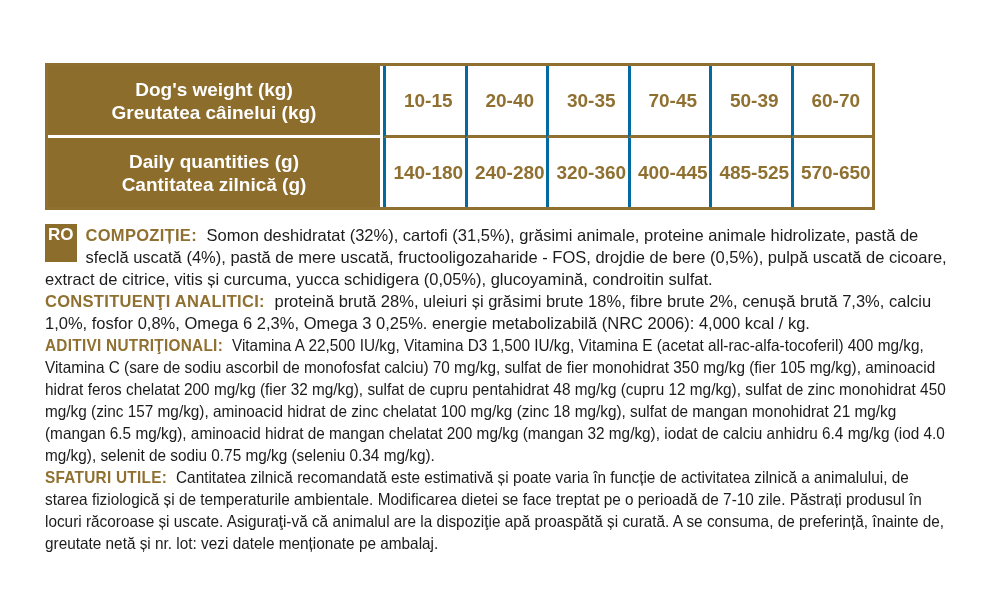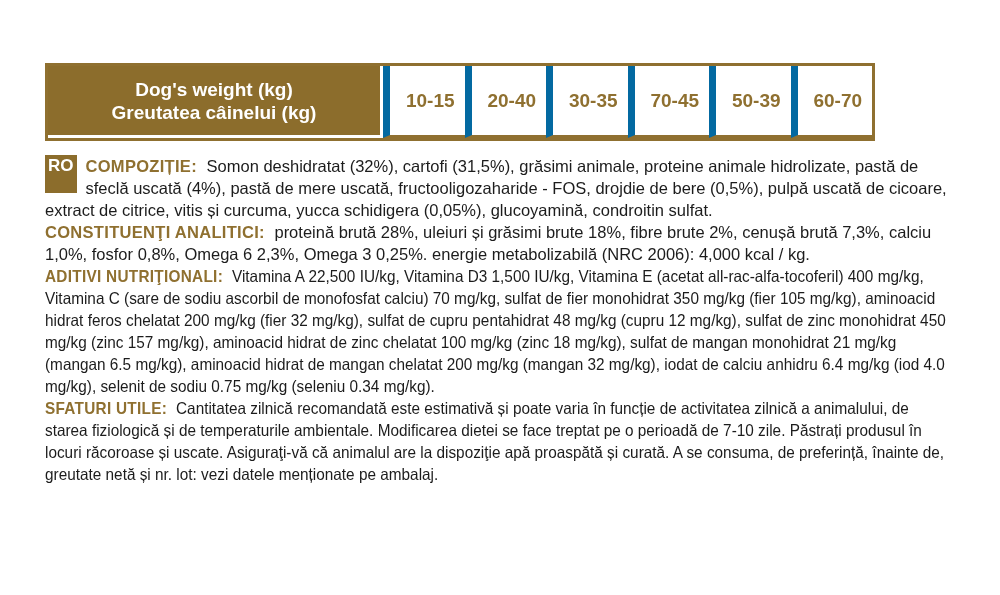--- a/index.html
+++ b/index.html
@@ -36,21 +36,21 @@
   td.hdr {
     width: 330px;
     background: #8c6d2c;
     color: #ffffff;
     border-right: 3px solid #ffffff;
   }
   td.hdr.top { border-bottom: 3px solid #ffffff; }
   td.val {
     background: #ffffff;
     color: #8f7030;
-    border-left: 7px solid #0369a1;
+    border-left: 3px solid #0369a1;
     padding-left: 7px;
   }
   tr.r1 td.val { border-bottom: 3px solid #8f7030; }
   
   .textblock {
     margin-top: 14px;
     font-size: 16.5px;
     line-height: 22px;
   }
   p.para { margin: 0; }
@@ -91,20 +91,32 @@
         <div>Dog's weight (kg)</div>
         <div>Greutatea câinelui (kg)</div>
       </td>
       <td class="val">10-15</td>
       <td class="val">20-40</td>
       <td class="val">30-35</td>
       <td class="val">70-45</td>
       <td class="val">50-39</td>
       <td class="val">60-70</td>
     </tr>
+    <tr class="r2">
+      <td class="hdr">
+        <div>Daily quantities (g)</div>
+        <div>Cantitatea zilnică (g)</div>
+      </td>
+      <td class="val">140-180</td>
+      <td class="val">240-280</td>
+      <td class="val">320-360</td>
+      <td class="val">400-445</td>
+      <td class="val">485-525</td>
+      <td class="val">570-650</td>
+    </tr>
   </tbody>
     </table>
 
   <div class="textblock">
 
     <p class="para">
       <span class="ro-badge">RO</span>
       <span class="sec-label">COMPOZIȚIE:</span>
       <span>Somon deshidratat (32%), cartofi (31,5%), grăsimi animale, proteine animale hidrolizate, pastă de sfeclă uscată (4%), pastă de mere uscată, fructooligozaharide - FOS, drojdie de bere (0,5%), pulpă uscată de cicoare, extract de citrice, vitis și curcuma, yucca schidigera (0,05%), glucoyamină, condroitin sulfat.</span>
     </p>

